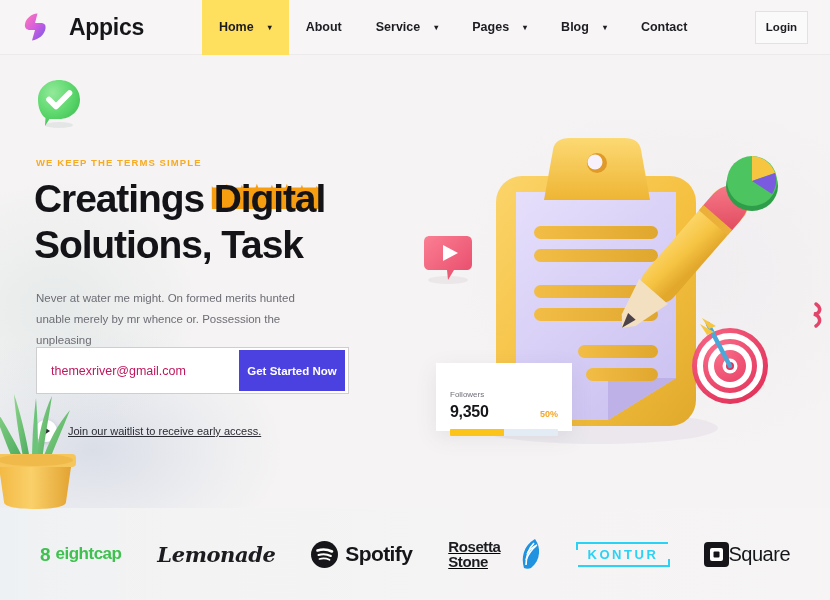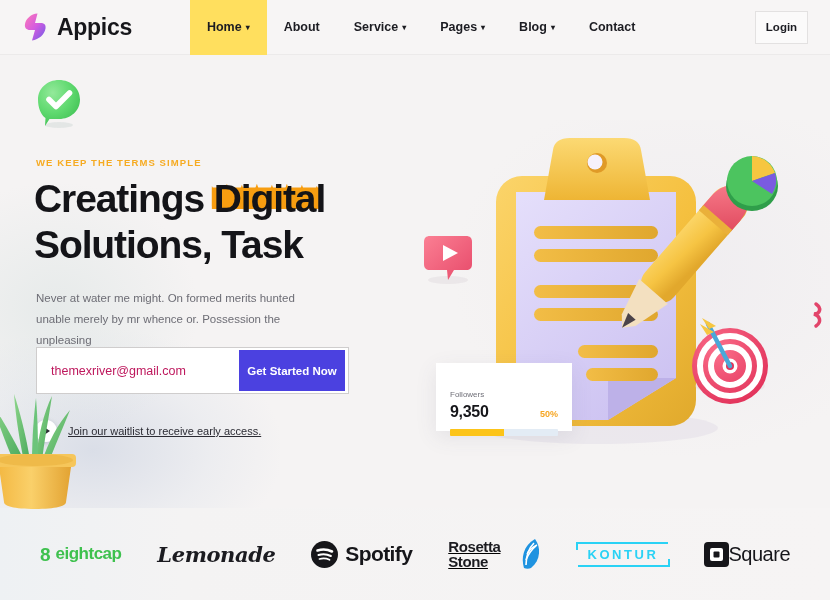--- a/index.html
+++ b/index.html
@@ -42,32 +42,32 @@
 
   
   .header {
     position: relative; z-index: 20;
     height: 55px; width: 830px;
     background: #f7f5f5;
     display: flex; align-items: center;
     border-bottom: 1px solid #eceaea;
   }
   .logo-wrap {
-    display: flex; align-items: center; gap: 9px;
+    display: flex; align-items: center; gap: 21px;
     margin-left: 22px;
   }
   .logo-mark { width: 26px; height: 28px; display: block; }
   .logo-text {
     font-size: 23px; font-weight: bold; color: #16161a;
     letter-spacing: -0.3px;
   }
 
   .nav { display: flex; align-items: stretch; height: 55px; margin-left: 58px; }
   .nav-item {
-    display: flex; align-items: center; gap: 4px;
+    display: flex; align-items: center; gap: 14px;
     padding: 0 17px; height: 55px;
     font-size: 12.5px; color: #1c1c22; font-weight: bold;
     cursor: pointer; white-space: nowrap;
   }
   .nav-item.active { background: #ffdf5e; }
   .caret { font-size: 8px; line-height: 1; color: #1c1c22; position: relative; top: 1px; }
 
   .header-right {
     margin-left: auto; margin-right: 22px;
     display: flex; align-items: center; gap: 12px;

